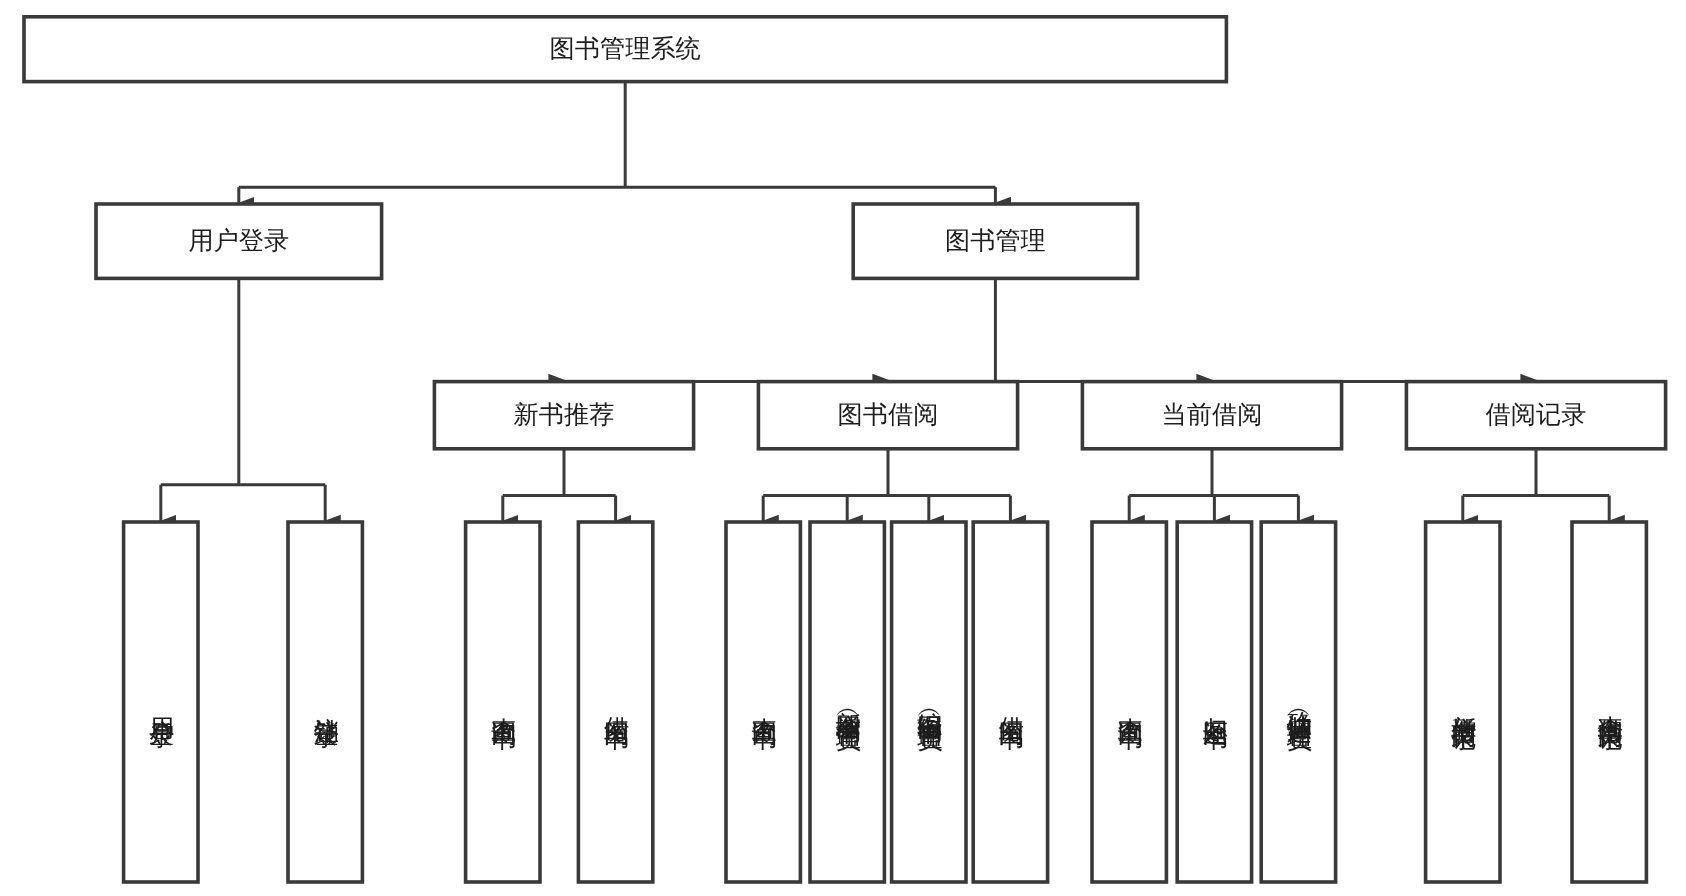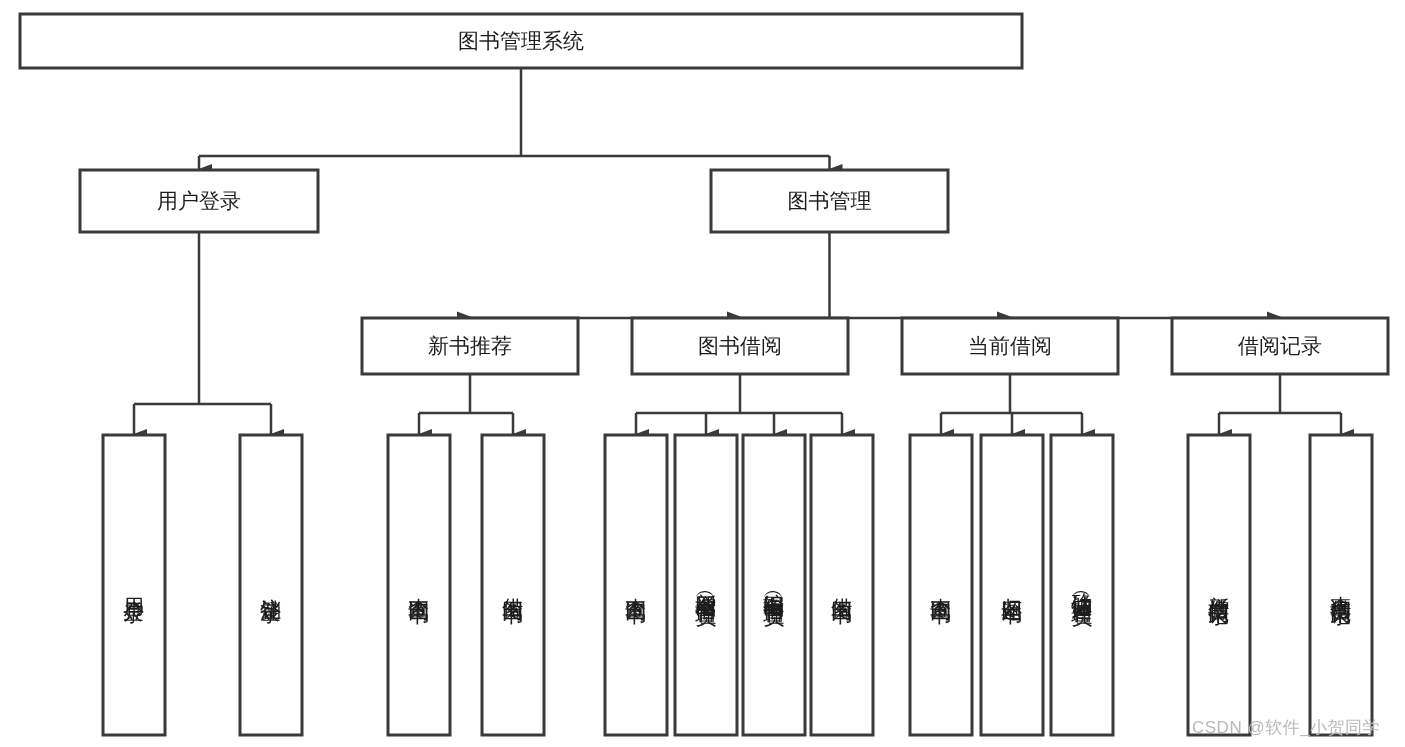--- a/index.html
+++ b/index.html
@@ -157,14 +157,13 @@
       <div class="leaf-label-v" style="left: 675px; top: 435px; width: 62px; height: 300px;">新增图书（管理员）</div>
       <div class="leaf-label-v" style="left: 743px; top: 435px; width: 62px; height: 300px;">编辑图书（管理员）</div>
       <div class="leaf-label-v" style="left: 811px; top: 435px; width: 62px; height: 300px;">借阅图书</div>
       <div class="leaf-label-v" style="left: 910px; top: 435px; width: 62px; height: 300px;">查询图书</div>
       <div class="leaf-label-v" style="left: 981px; top: 435px; width: 62px; height: 300px;">归还图书</div>
       <div class="leaf-label-v" style="left: 1051px; top: 435px; width: 62px; height: 300px;">确认归还（管理员）</div>
       <div class="leaf-label-v" style="left: 1188px; top: 435px; width: 62px; height: 300px;">新增借阅记录</div>
       <div class="leaf-label-v" style="left: 1310px; top: 435px; width: 62px; height: 300px;">查询借阅记录</div>
     </div>
 
-  <div class="watermark" style="left:1192px; top:716px;">CSDN @软件_小贺同学</div>
 </div>
 
 </body></html>

